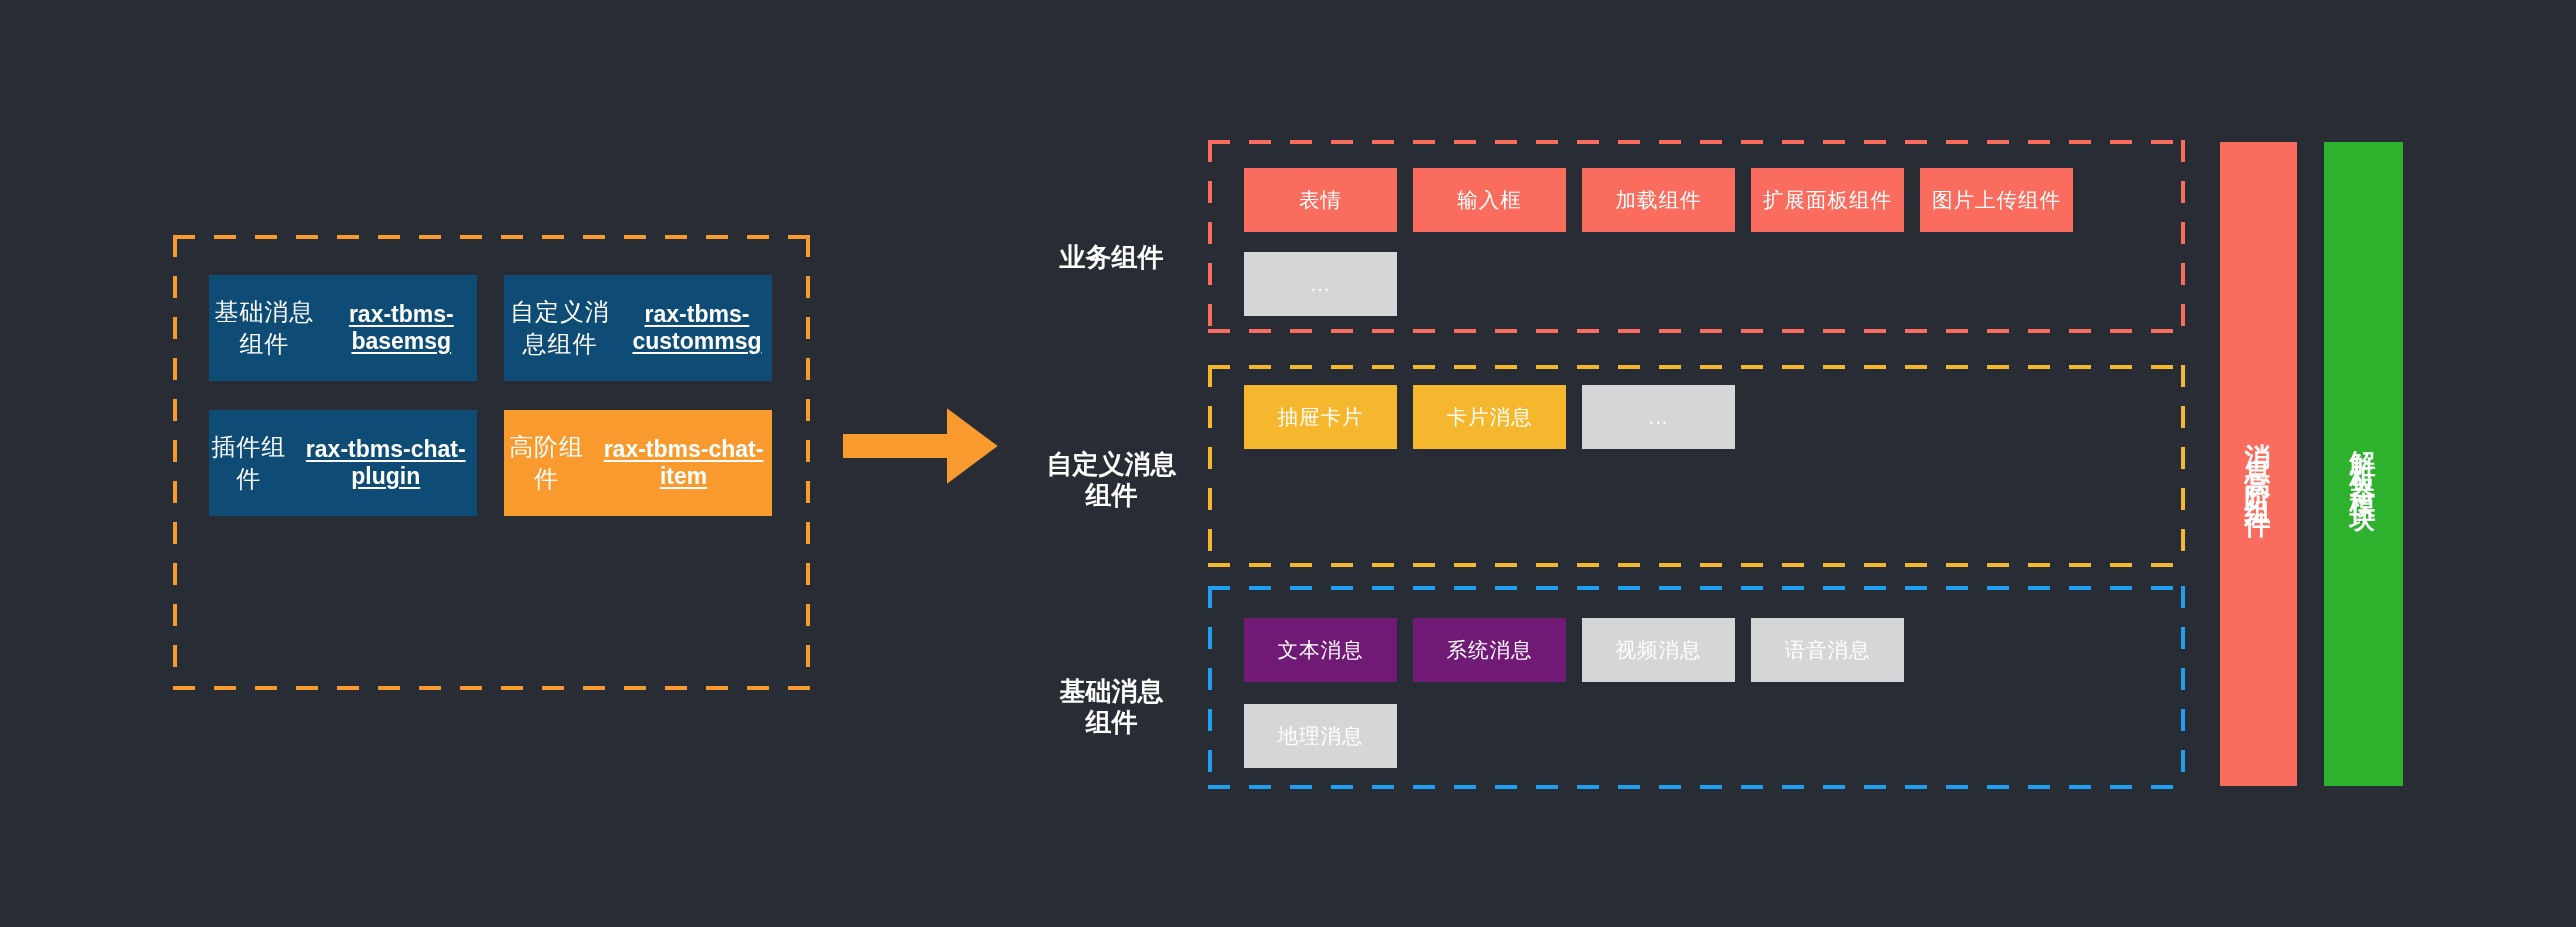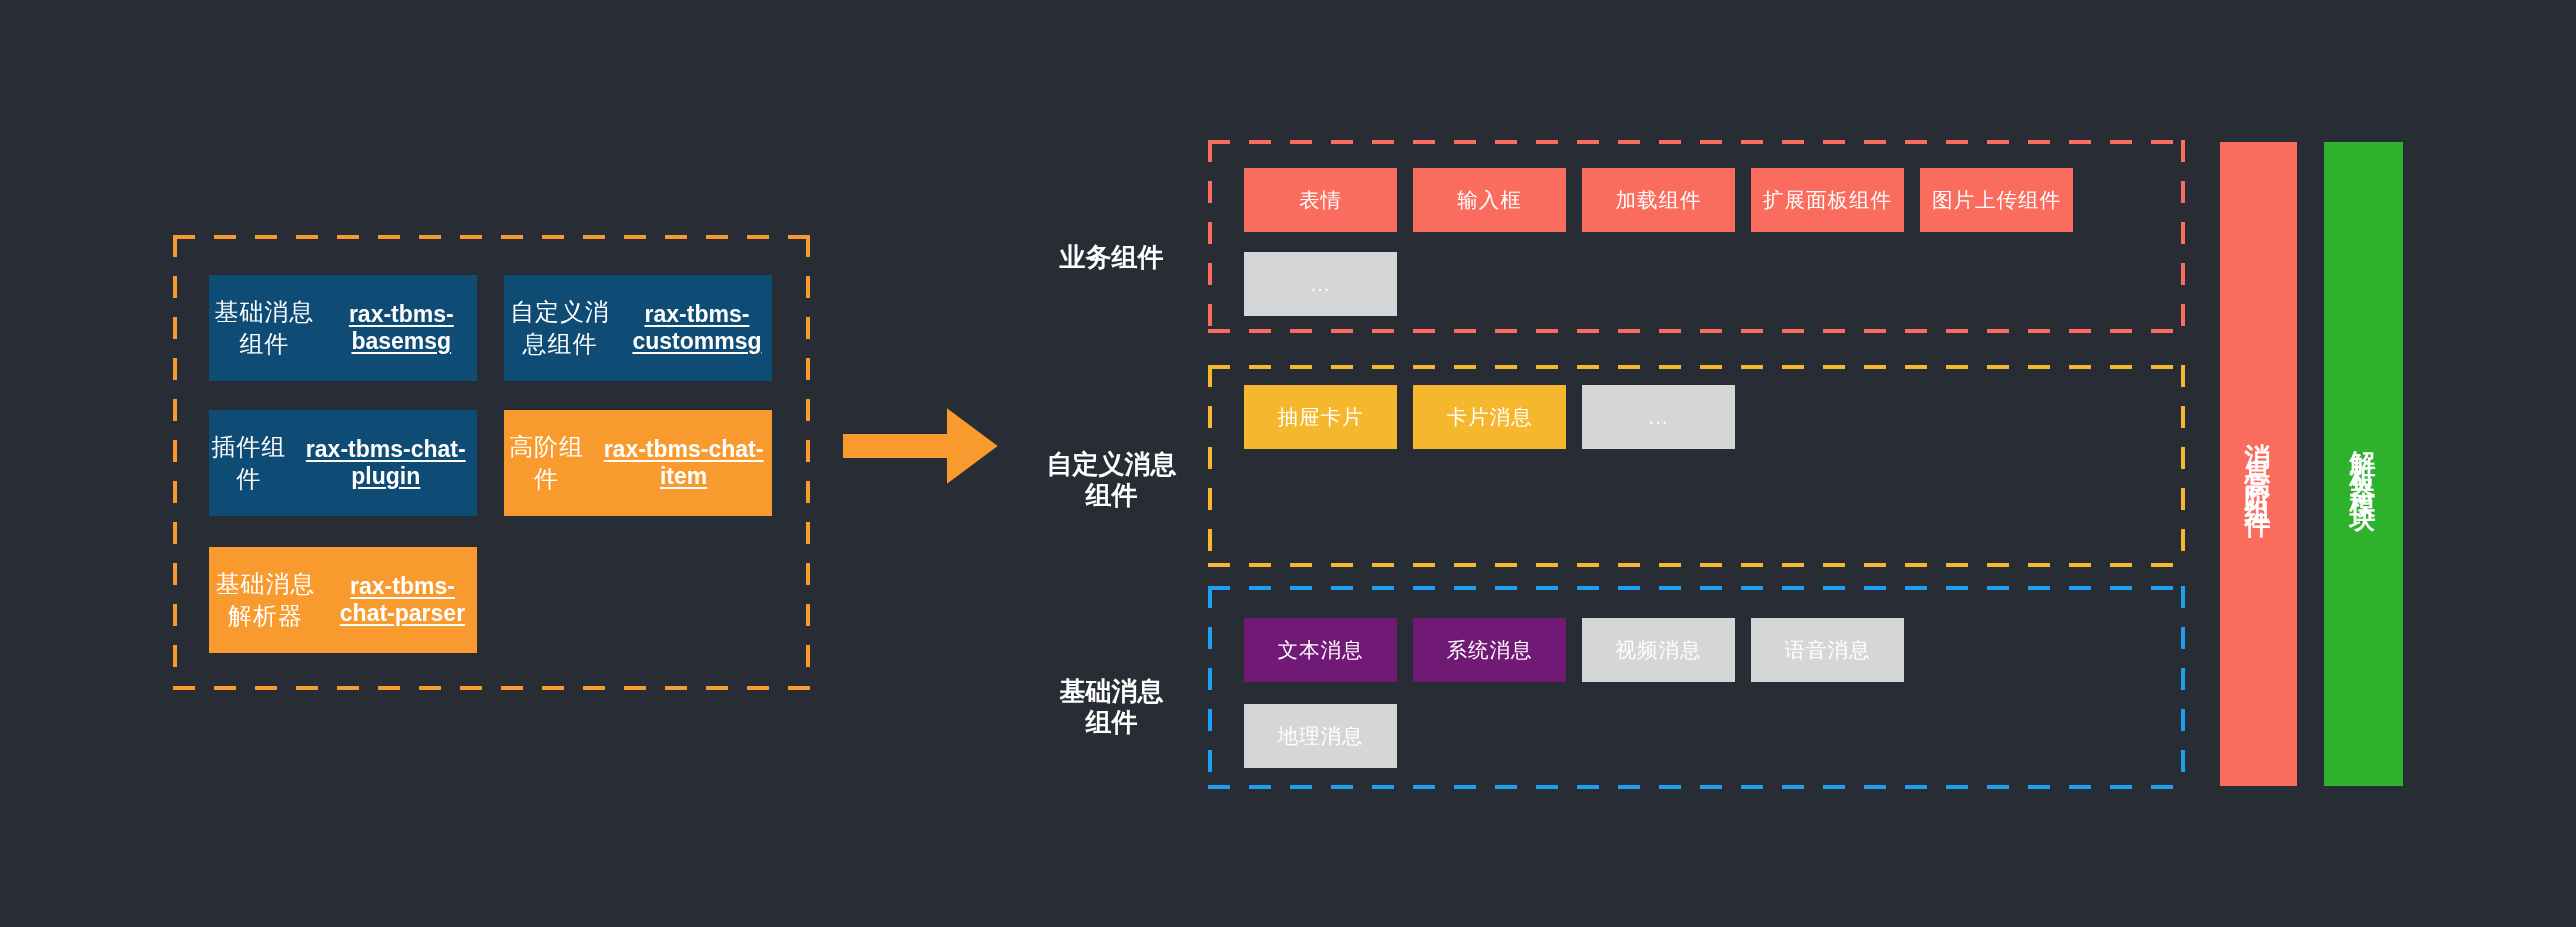--- a/index.html
+++ b/index.html
@@ -72,24 +72,20 @@
       <span class="p">rax-tbms-custommsg</span>
     </div>
     <div class="lbox darkblue" style="left:36px;top:175px;">
       <span class="t">插件组件</span>
       <span class="p">rax-tbms-chat-plugin</span>
     </div>
     <div class="lbox orange" style="left:331px;top:175px;">
       <span class="t">高阶组件</span>
       <span class="p">rax-tbms-chat-item</span>
     </div>
-    <div class="lbox orange" style="left:36px;top:312px;">
-      <span class="t">基础消息解析器</span>
-      <span class="p">rax-tbms-chat-parser</span>
-    </div>
   </div>
 
   <svg class="arrow" width="159" height="86" viewBox="0 0 185 100">
     <polygon points="0,36 121,36 121,6 180,50 121,94 121,64 0,64" fill="#f89a2e"></polygon>
   </svg>
 
   <div class="glabel" style="top:140px;height:193px;transform:translateY(20.6px);">业务组件</div>
   <div class="glabel" style="top:365px;height:202px;transform:translateY(13.7px);">自定义消息
 组件</div>
   <div class="glabel" style="top:586px;height:203px;transform:translateY(19px);">基础消息

